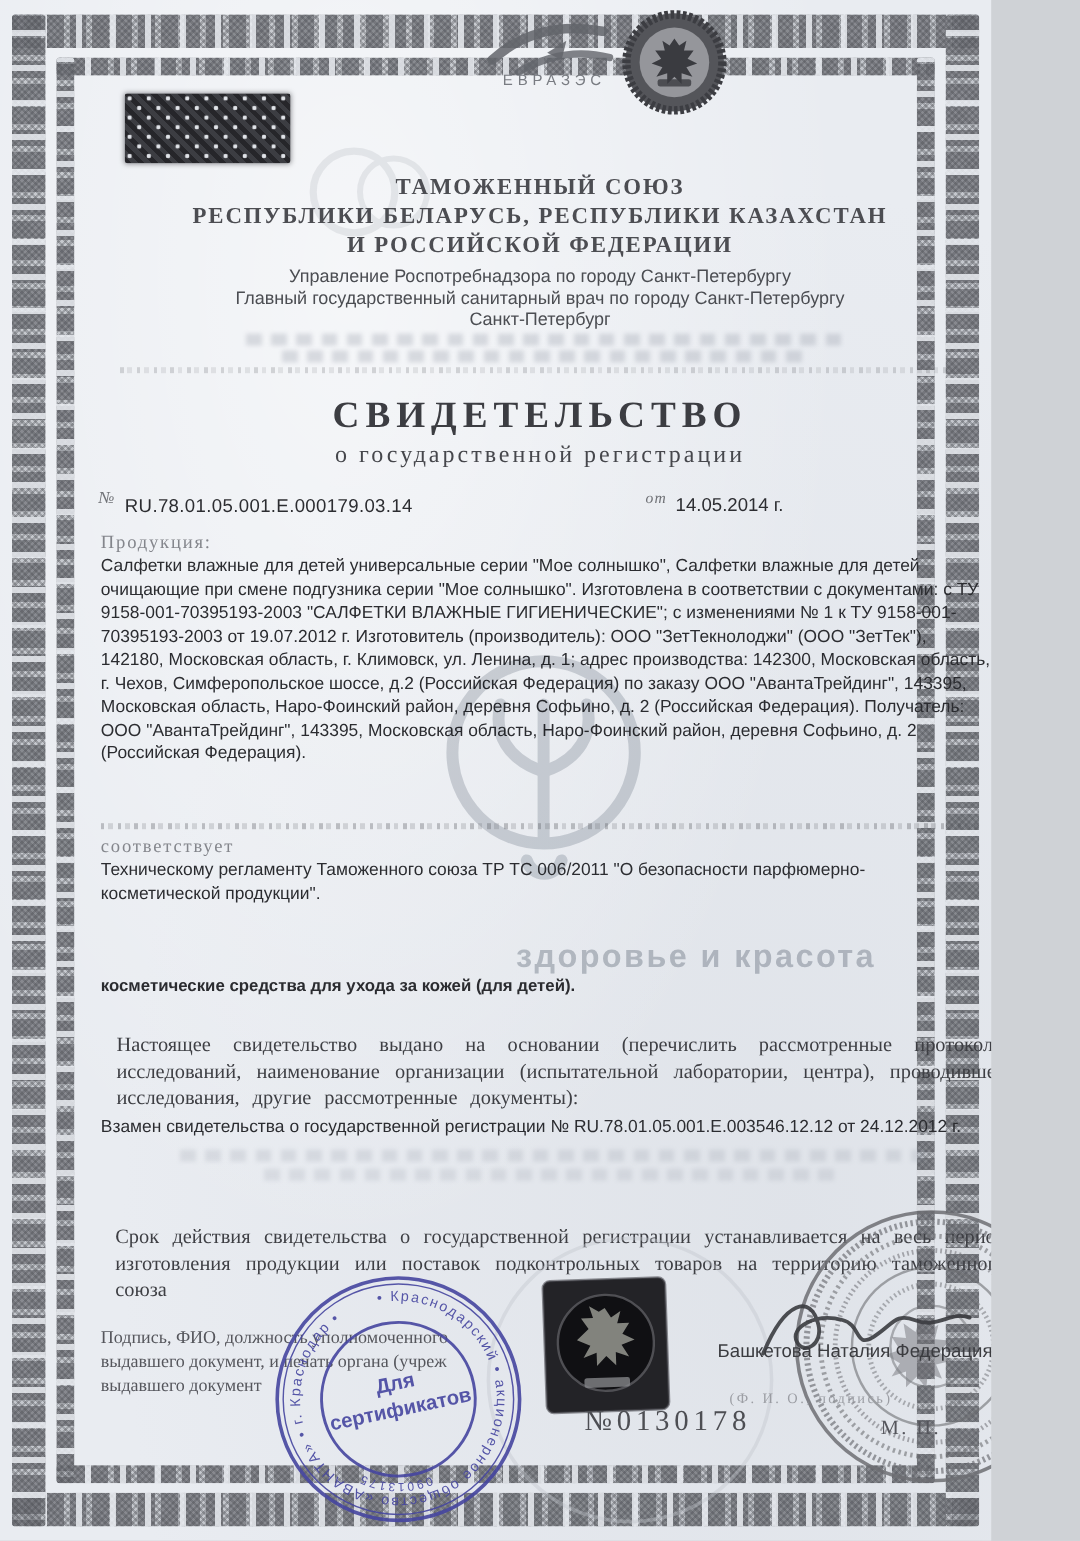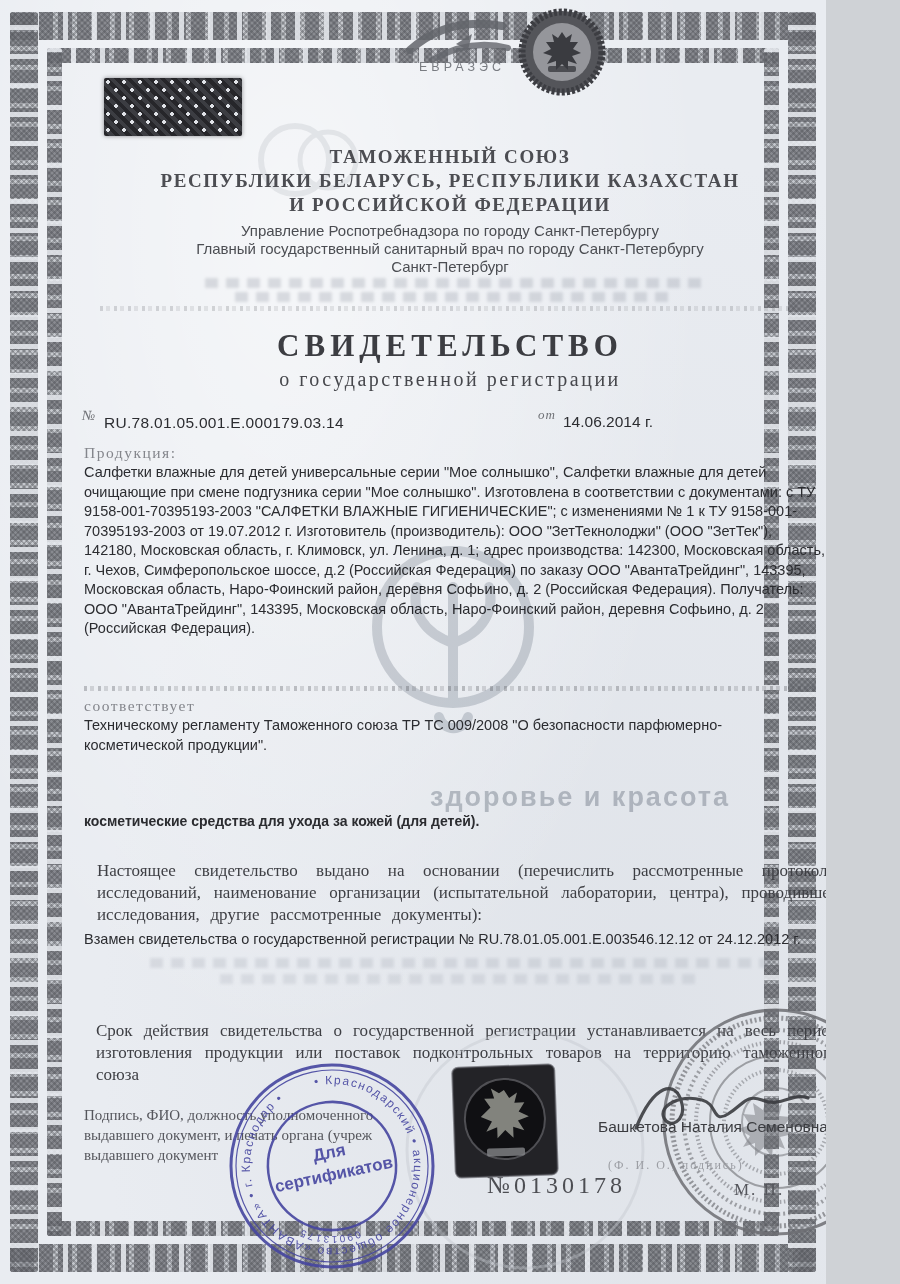--- a/index.html
+++ b/index.html
@@ -108,37 +108,37 @@
   <div class="ghost-bar" style="left:205px;top:278px;width:500px;"></div>
   <div class="ghost-bar" style="left:235px;top:292px;width:440px;"></div>
   <div class="micro-strip" style="left:100px;top:306px;width:700px;opacity:.35;"></div>
 
   <div class="abs serif center" style="left:70px;top:328px;width:760px;font-size:31px;font-weight:700;letter-spacing:5px;color:#3c3d42;">СВИДЕТЕЛЬСТВО</div>
   <div class="abs serif center" style="left:70px;top:368px;width:760px;font-size:20px;letter-spacing:2.5px;color:#46474c;">о государственной регистрации</div>
 
   <div class="abs serif" style="left:82px;top:408px;font-size:14px;font-style:italic;color:#6f7176;">№</div>
   <div class="abs" style="left:104px;top:414px;font-size:15.5px;color:#2c2d31;letter-spacing:.3px;">RU.78.01.05.001.E.000179.03.14</div>
   <div class="abs serif" style="left:538px;top:407px;font-size:13px;font-style:italic;color:#6f7176;letter-spacing:1px;">от</div>
-  <div class="abs" style="left:563px;top:413px;font-size:15.5px;color:#2c2d31;">14.06.2014 г.</div>
+  <div class="abs" style="left:563px;top:413px;font-size:15.5px;color:#2c2d31;">14.05.2014 г.</div>
 
   <div class="abs faded-label" style="left:84px;top:444px;">Продукция:</div>
   <div class="abs body-sans" style="left:84px;top:463px;width:742px;">Салфетки влажные для детей универсальные серии "Мое солнышко", Салфетки влажные для детей очищающие при смене подгузника серии "Мое солнышко". Изготовлена в соответствии с документами: с ТУ 9158-001-70395193-2003 "САЛФЕТКИ ВЛАЖНЫЕ ГИГИЕНИЧЕСКИЕ"; с изменениями № 1 к ТУ 9158-001-70395193-2003 от 19.07.2012 г. Изготовитель (производитель): ООО "ЗетТекнолоджи" (ООО "ЗетТек"), 142180, Московская область, г. Климовск, ул. Ленина, д. 1; адрес производства: 142300, Московская область, г. Чехов, Симферопольское шоссе, д.2 (Российская Федерация) по заказу ООО "АвантаТрейдинг", 143395, Московская область, Наро-Фоинский район, деревня Софьино, д. 2 (Российская Федерация).  Получатель: ООО "АвантаТрейдинг", 143395, Московская область, Наро-Фоинский район, деревня Софьино, д. 2 (Российская Федерация).</div>
 
   <svg class="abs" style="left:345px;top:535px;opacity:.5;mix-blend-mode:multiply;" width="215" height="200">
     <circle cx="108" cy="92" r="76" fill="none" stroke="#aeb4bc" stroke-width="10"></circle>
     <path d="M108 166 L108 52" fill="none" stroke="#aeb4bc" stroke-width="10" stroke-linecap="round"></path>
     <path d="M108 108 C78 98 66 76 72 52" fill="none" stroke="#aeb4bc" stroke-width="10" stroke-linecap="round"></path>
     <path d="M108 108 C138 98 150 76 144 52" fill="none" stroke="#aeb4bc" stroke-width="10" stroke-linecap="round"></path>
     <path d="M94 182 a15 15 0 0 0 29 0" fill="none" stroke="#aeb4bc" stroke-width="10" stroke-linecap="round"></path>
   </svg>
   <div class="wm-text" style="left:300px;top:782px;width:560px;text-align:center;font-size:27px;letter-spacing:2px;">здоровье и красота</div>
 
   <div class="micro-strip" style="left:84px;top:686px;width:732px;"></div>
   <div class="abs faded-label" style="left:84px;top:697px;">соответствует</div>
-  <div class="abs body-sans" style="left:84px;top:716px;width:700px;">Техническому регламенту Таможенного союза ТР ТС 009/2008 "О безопасности парфюмерно-косметической продукции".</div>
+  <div class="abs body-sans" style="left:84px;top:716px;width:700px;">Техническому регламенту Таможенного союза ТР ТС 006/2011 "О безопасности парфюмерно-косметической продукции".</div>
 
   <div class="abs" style="left:84px;top:813px;width:742px;font-size:14px;font-weight:700;color:#2b2c30;">косметические средства для ухода за кожей (для детей).</div>
 
   <div class="abs body-serif" style="left:84px;top:860px;width:742px;margin-left:13px;">Настоящее свидетельство выдано на основании (перечислить рассмотренные протоколы исследований, наименование организации (испытательной лаборатории, центра), проводившей исследования, другие рассмотренные документы):</div>
   <div class="abs" style="left:84px;top:931px;width:760px;font-size:14.5px;font-weight:400;color:#2b2c30;">Взамен свидетельства о государственной регистрации № RU.78.01.05.001.E.003546.12.12 от 24.12.2012 г.</div>
 
   <div class="ghost-bar" style="left:150px;top:958px;width:620px;opacity:.2;"></div>
   <div class="ghost-bar" style="left:220px;top:974px;width:480px;opacity:.18;"></div>
 
   <div class="abs body-serif" style="left:96px;top:1020px;width:742px;">Срок действия свидетельства о государственной регистрации устанавливается на весь период изготовления продукции или поставок подконтрольных товаров на территорию таможенного союза</div>
@@ -190,17 +190,17 @@
     <circle cx="128" cy="122" r="66" fill="none" stroke="#6e6f74" stroke-width="2" opacity=".7"></circle>
     <circle cx="128" cy="122" r="52" fill="none" stroke="#6e6f74" stroke-width="4" stroke-dasharray="1.5 2.5" opacity=".6"></circle>
     <circle cx="128" cy="122" r="34" fill="none" stroke="#6e6f74" stroke-width="2" opacity=".6"></circle>
     <path d="M118 100 l6 10 10 -6 -3 12 12 1 -8 10 10 7 -13 3 5 12 -12 -5 -1 13 -8 -10 -9 9 0 -13 -12 4 7 -11 -12 -7 12 -4 -7 -11 12 1 -2 -12 10 7 z" fill="#6e6f74" opacity=".55"></path>
   </svg>
 
   <svg class="abs" style="left:628px;top:1070px;" width="200" height="80">
     <path d="M8 58 C 26 14, 48 8, 54 34 C 58 50, 42 60, 36 48 C 30 36, 52 24, 74 30 C 90 34, 84 54, 100 44 C 116 34, 118 24, 134 30 C 154 38, 164 22, 180 28" fill="none" stroke="#3b3c40" stroke-width="3.2" stroke-linecap="round" opacity=".9"></path>
   </svg>
 
-  <div class="abs" style="left:598px;top:1118px;width:260px;font-size:15.5px;color:#3b3c40;">Башкетова Наталия Семеновна</div>
+  <div class="abs" style="left:598px;top:1118px;width:260px;font-size:15.5px;color:#3b3c40;">Башкетова Наталия Федерация</div>
   <div class="abs serif" style="left:608px;top:1158px;font-size:12px;letter-spacing:2px;color:#8b8d93;opacity:.8;">(Ф. И. О., подпись)</div>
   <div class="abs serif" style="left:734px;top:1180px;font-size:17px;letter-spacing:2px;color:#55565c;">М. П.</div>
 
 </div>
 
 </body></html>

